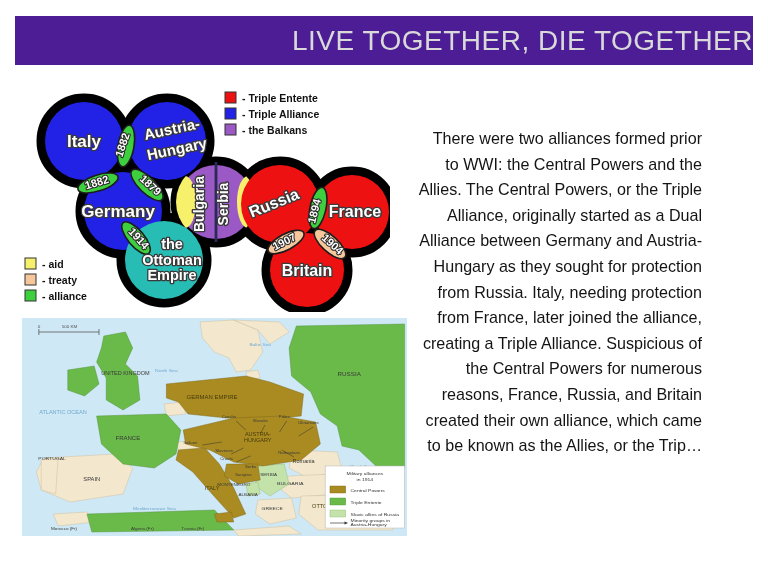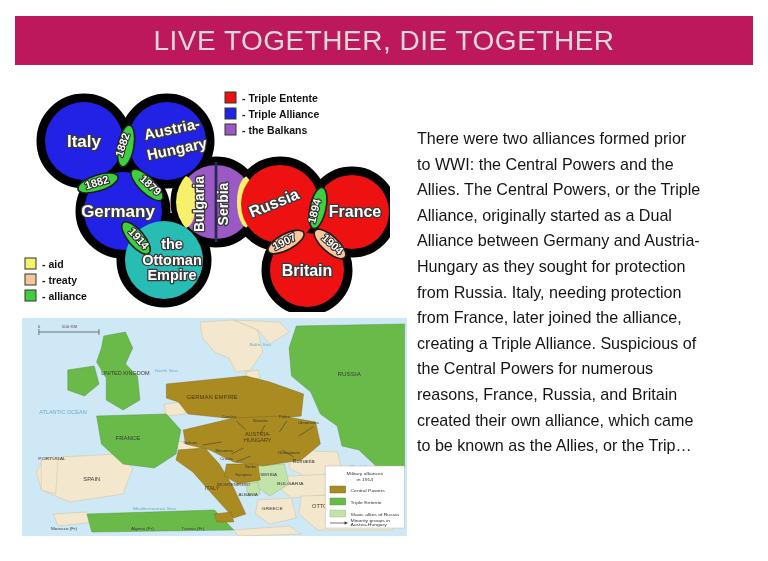--- a/index.html
+++ b/index.html
@@ -5,37 +5,37 @@
   html,body{margin:0;padding:0;}
   body{
     width:768px;height:561px;background:#ffffff;overflow:hidden;
     font-family:"Liberation Sans", sans-serif;position:relative;
   }
   .slide{position:absolute;inset:0;background:#fff;}
 
   
   .title-bar{
     position:absolute;left:15px;top:16px;width:738px;height:49px;
-    background:#be185d;display:flex;align-items:center;justify-content:center;
+    background:#4c1d95;display:flex;align-items:center;justify-content:flex-end;
   }
   .title-text{
     color:#d9d9d9;font-size:28px;letter-spacing:.5px;font-weight:400;
     font-family:"Liberation Sans", sans-serif;white-space:nowrap;
   }
 
   
   .venn-wrap{position:absolute;left:18px;top:84px;width:372px;height:228px;}
   .venn-svg{display:block;}
 
   
   .body-text{
     position:absolute;left:417px;top:126px;width:285px;
     font-size:16.1px;line-height:25.6px;color:#141414;
     font-family:"Liberation Sans", sans-serif;
-    text-align:left;
+    text-align:right;
   }
 
   
   .map-wrap{position:absolute;left:22px;top:318px;width:385px;height:218px;}
   .map-svg{display:block;border:0;}
 </style>
 </head>
 <body>
 
 <div class="slide">

